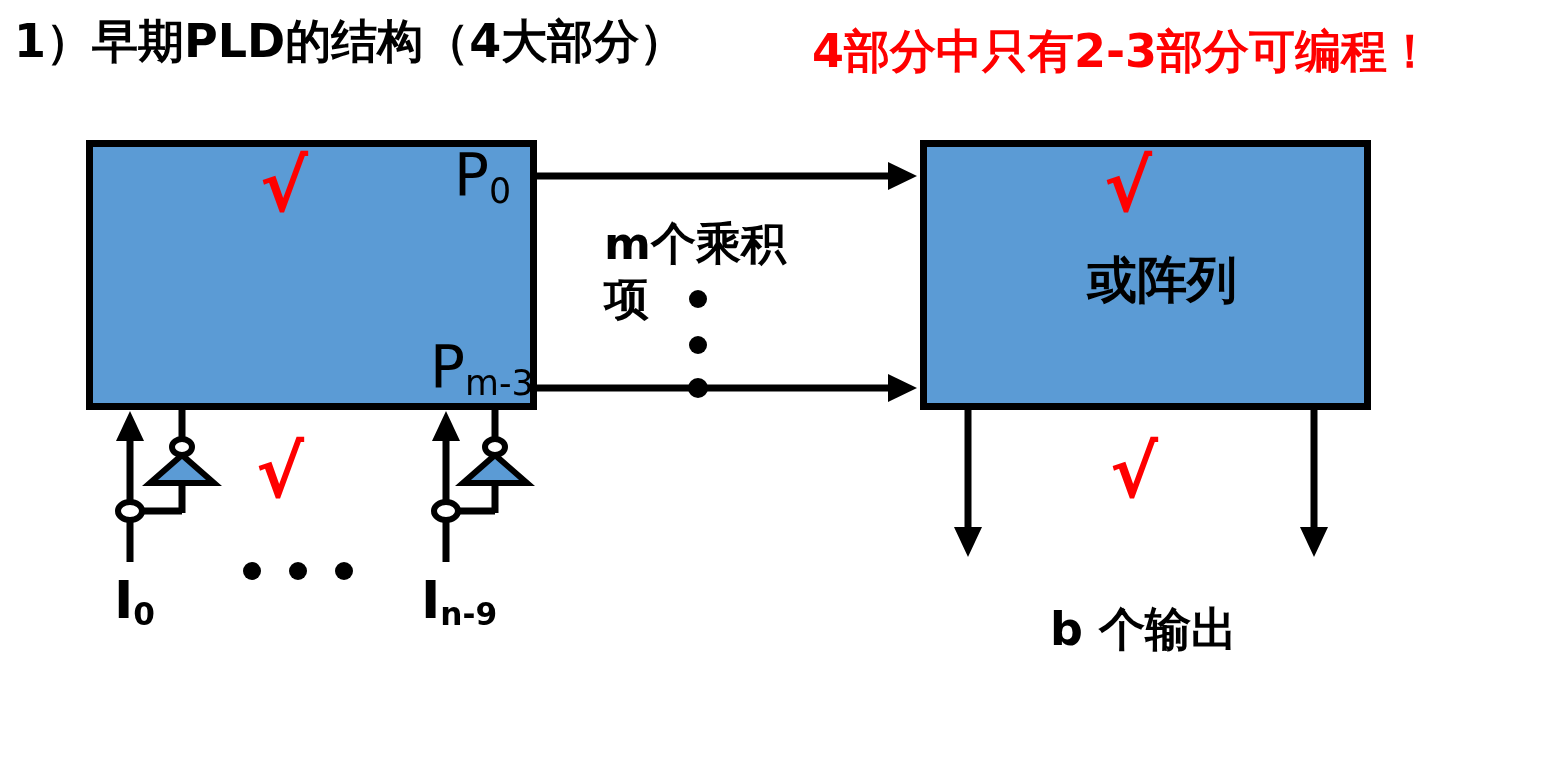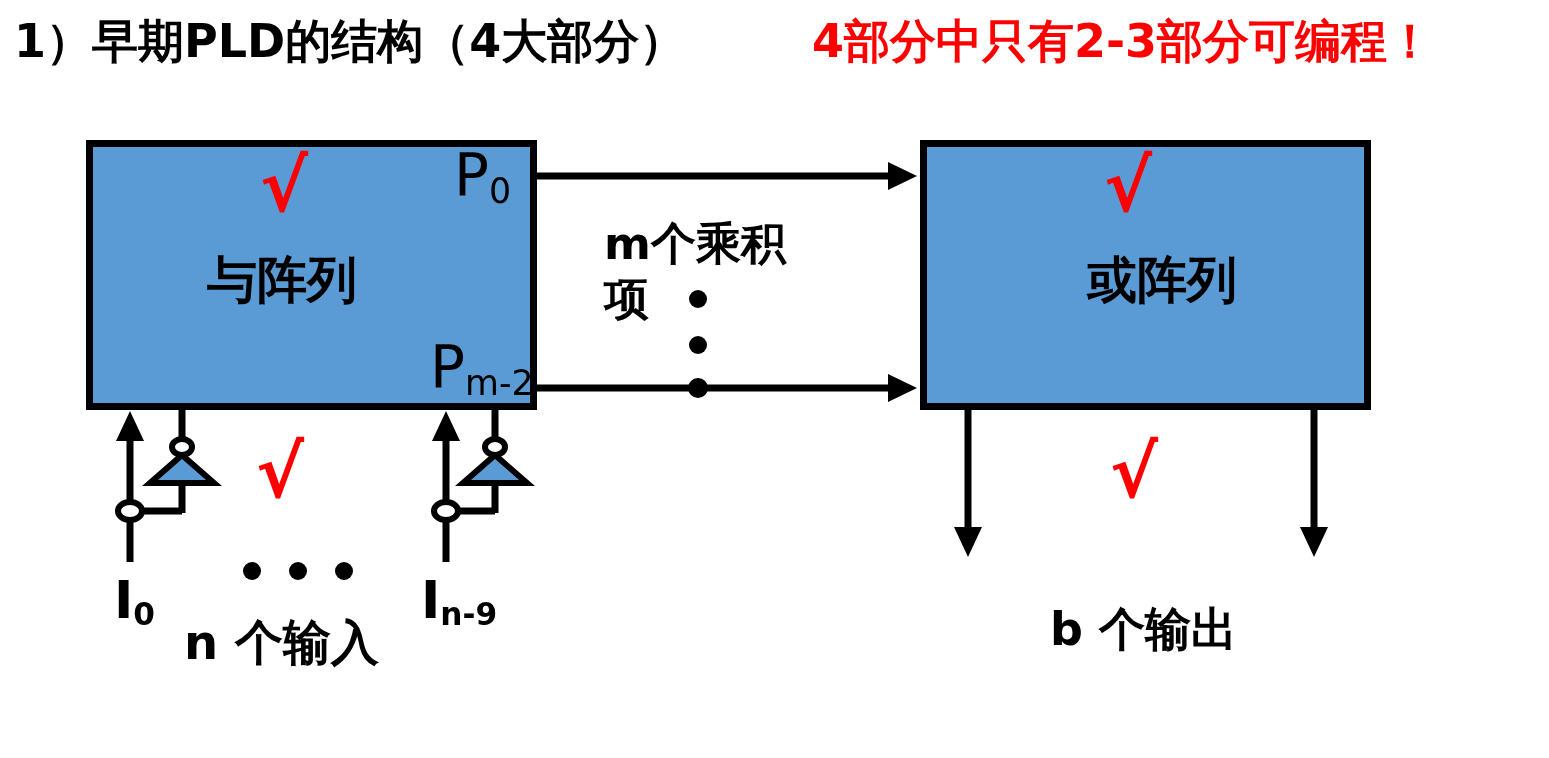--- a/index.html
+++ b/index.html
@@ -10,21 +10,21 @@
     font-family:"DejaVu Sans", sans-serif;
     overflow:hidden;
   }
   .abs{position:absolute;}
   .title-main{
     left:14px;top:14px;
     font-size:46px;font-weight:bold;color:#000000;
     white-space:nowrap;line-height:54px;
   }
   .title-note{
-    left:812px;top:14px;
+    left:812px;top:24px;
     font-size:46px;font-weight:bold;color:#FF0000;
     white-space:nowrap;line-height:54px;
   }
   .array-box{
     box-sizing:border-box;
     width:451px;height:270px;
     background:#5B9BD5;
     border:7px solid #000000;
   }
   .box-and{left:86px;top:140px;}
@@ -149,36 +149,34 @@
 
   <div class="abs array-box box-and"></div>
 
   <div class="abs array-box box-or"></div>
 
   <div class="abs check check-and">√</div>
   <div class="abs check check-or">√</div>
   <div class="abs check check-in">√</div>
   <div class="abs check check-out">√</div>
 
-  <div class="abs box-label label-and">与阵列</div>
   <div class="abs box-label label-or">或阵列</div>
 
   <div class="abs signal p-label p-first">
     <span>P</span><span class="sub">0</span>
   </div>
   <div class="abs signal p-label p-last">
-    <span>P</span><span class="sub">m-2</span>
+    <span>P</span><span class="sub">m-3</span>
   </div>
 
   <div class="abs product-label">m个乘积项</div>
 
   <div class="abs signal io-label i-first">
     <span>I</span><span class="sub">0</span>
   </div>
   <div class="abs signal io-label i-last">
     <span>I</span><span class="sub">n-9</span>
   </div>
-  <div class="abs count-label count-inputs">n 个输入</div>
 
   <div class="abs count-label count-outputs">b 个输出</div>
 
 
 </div>
 
 </body></html>

